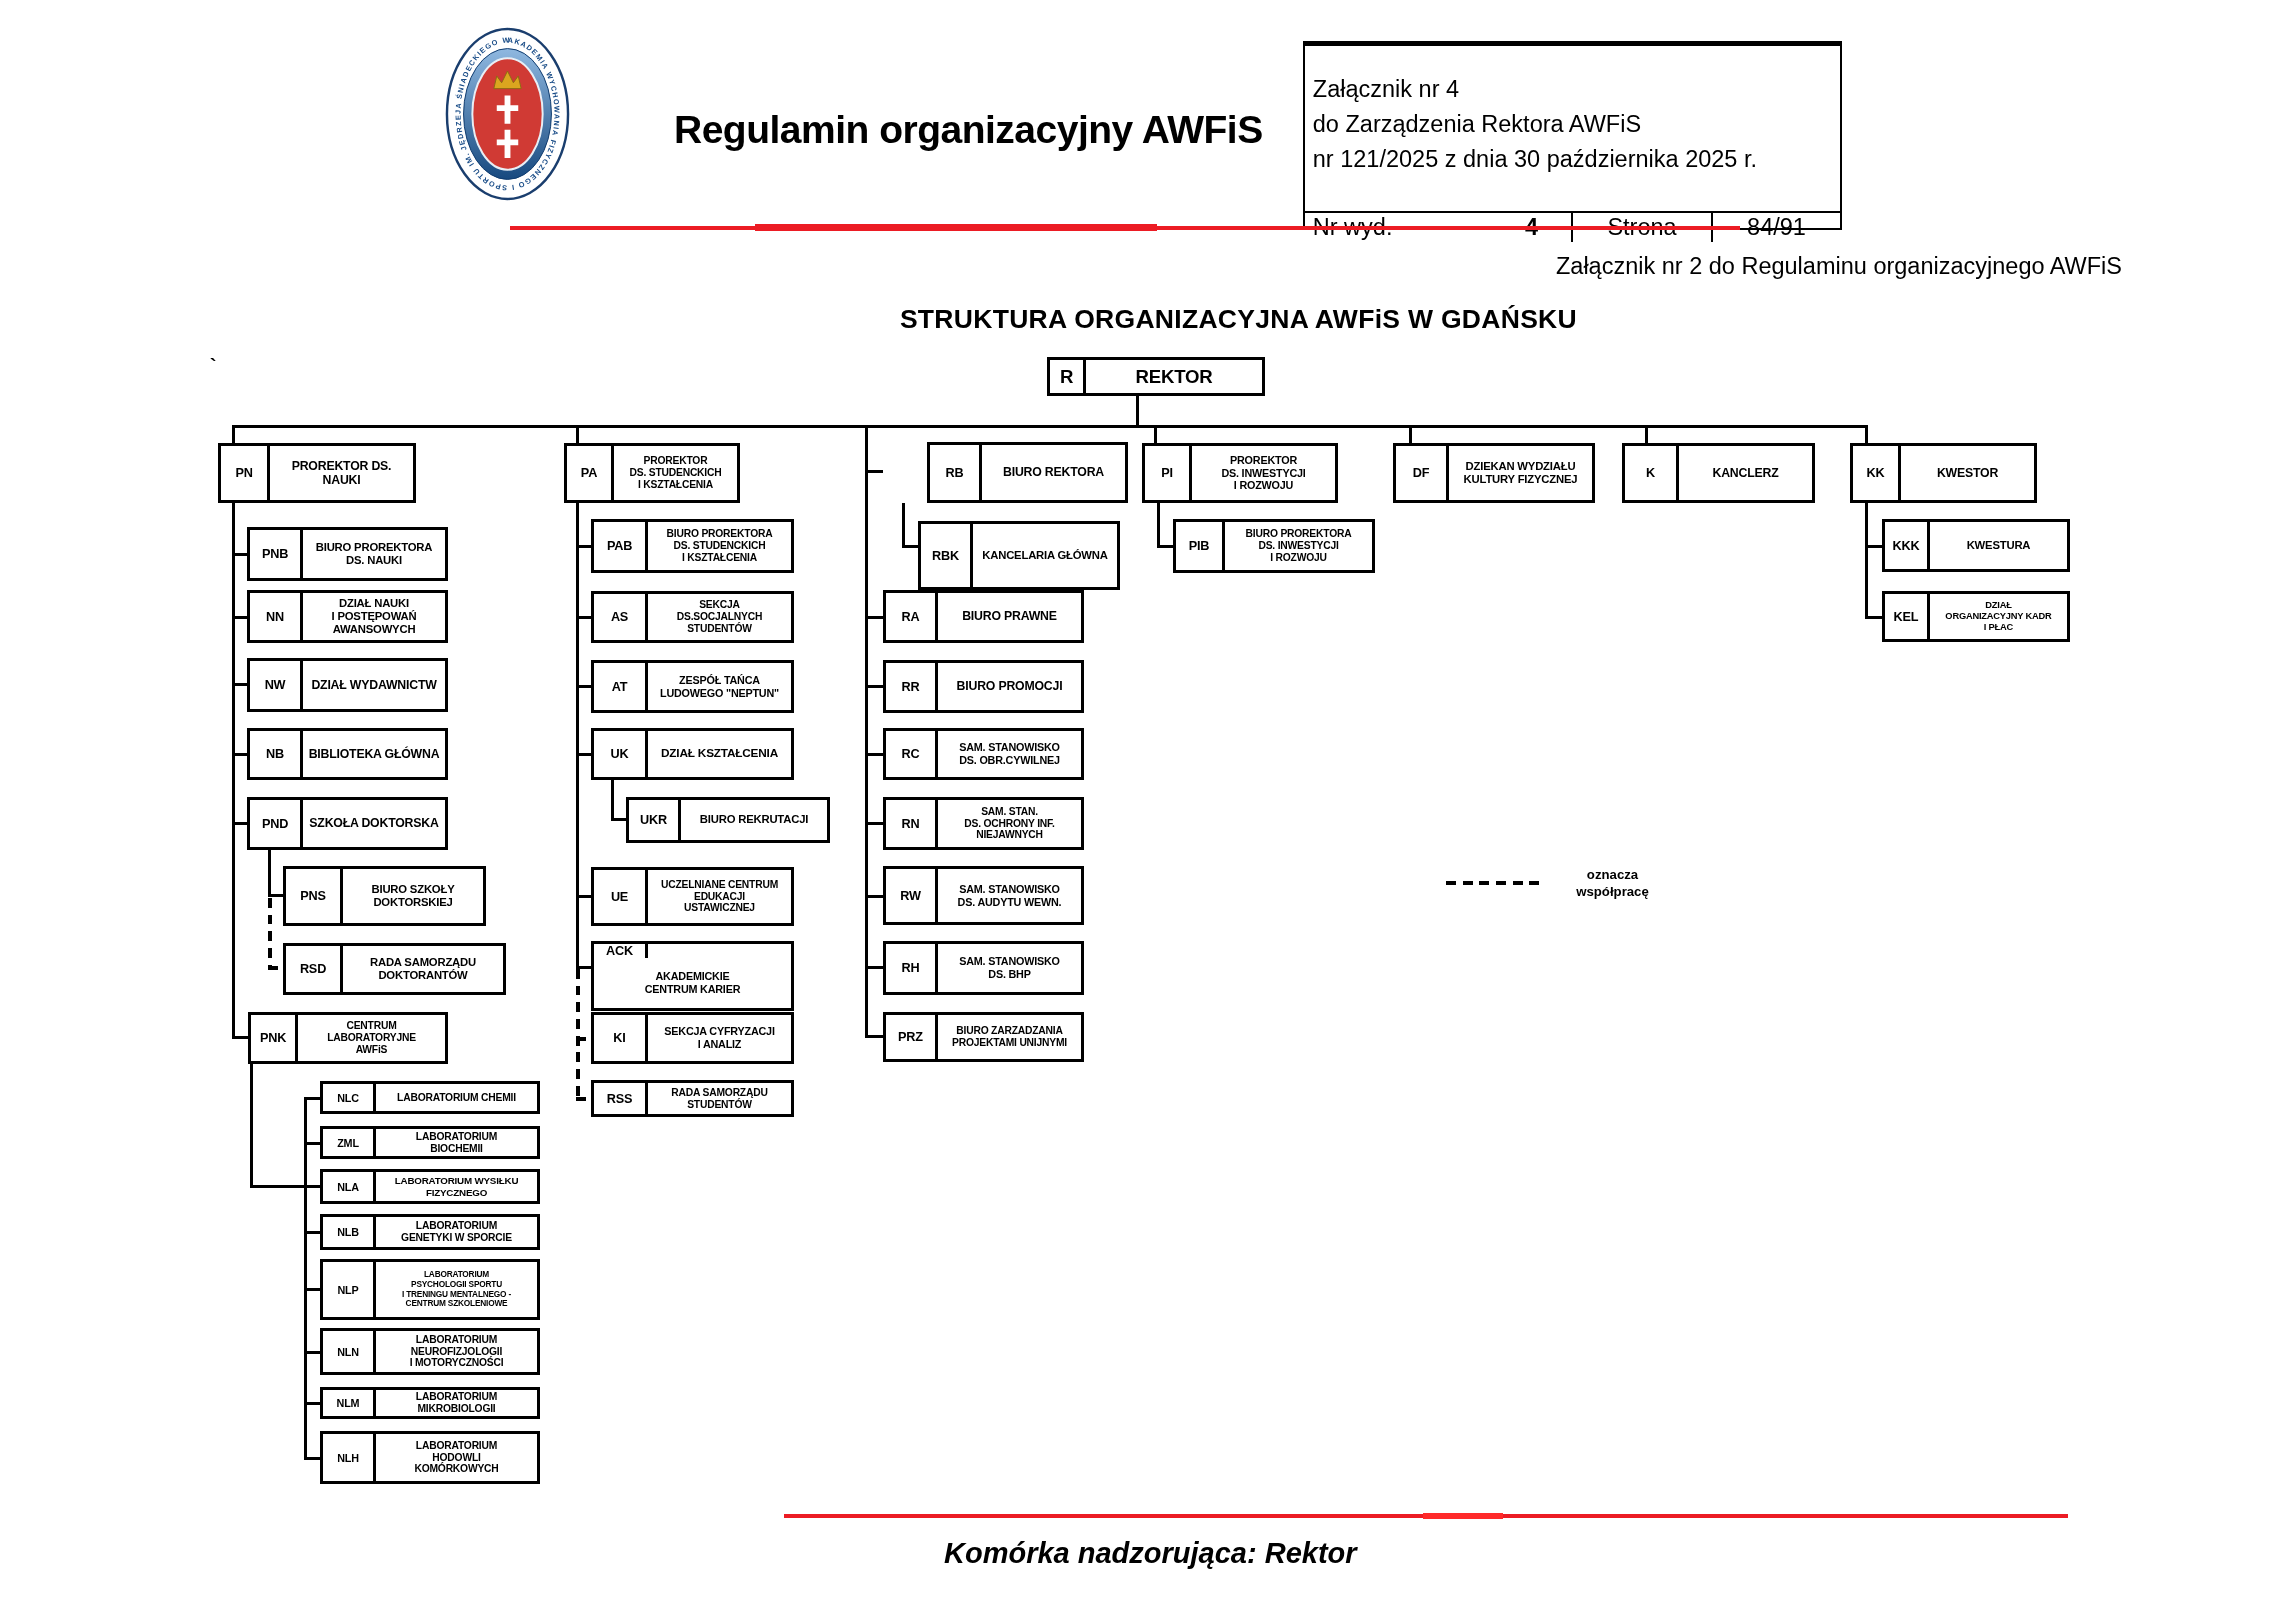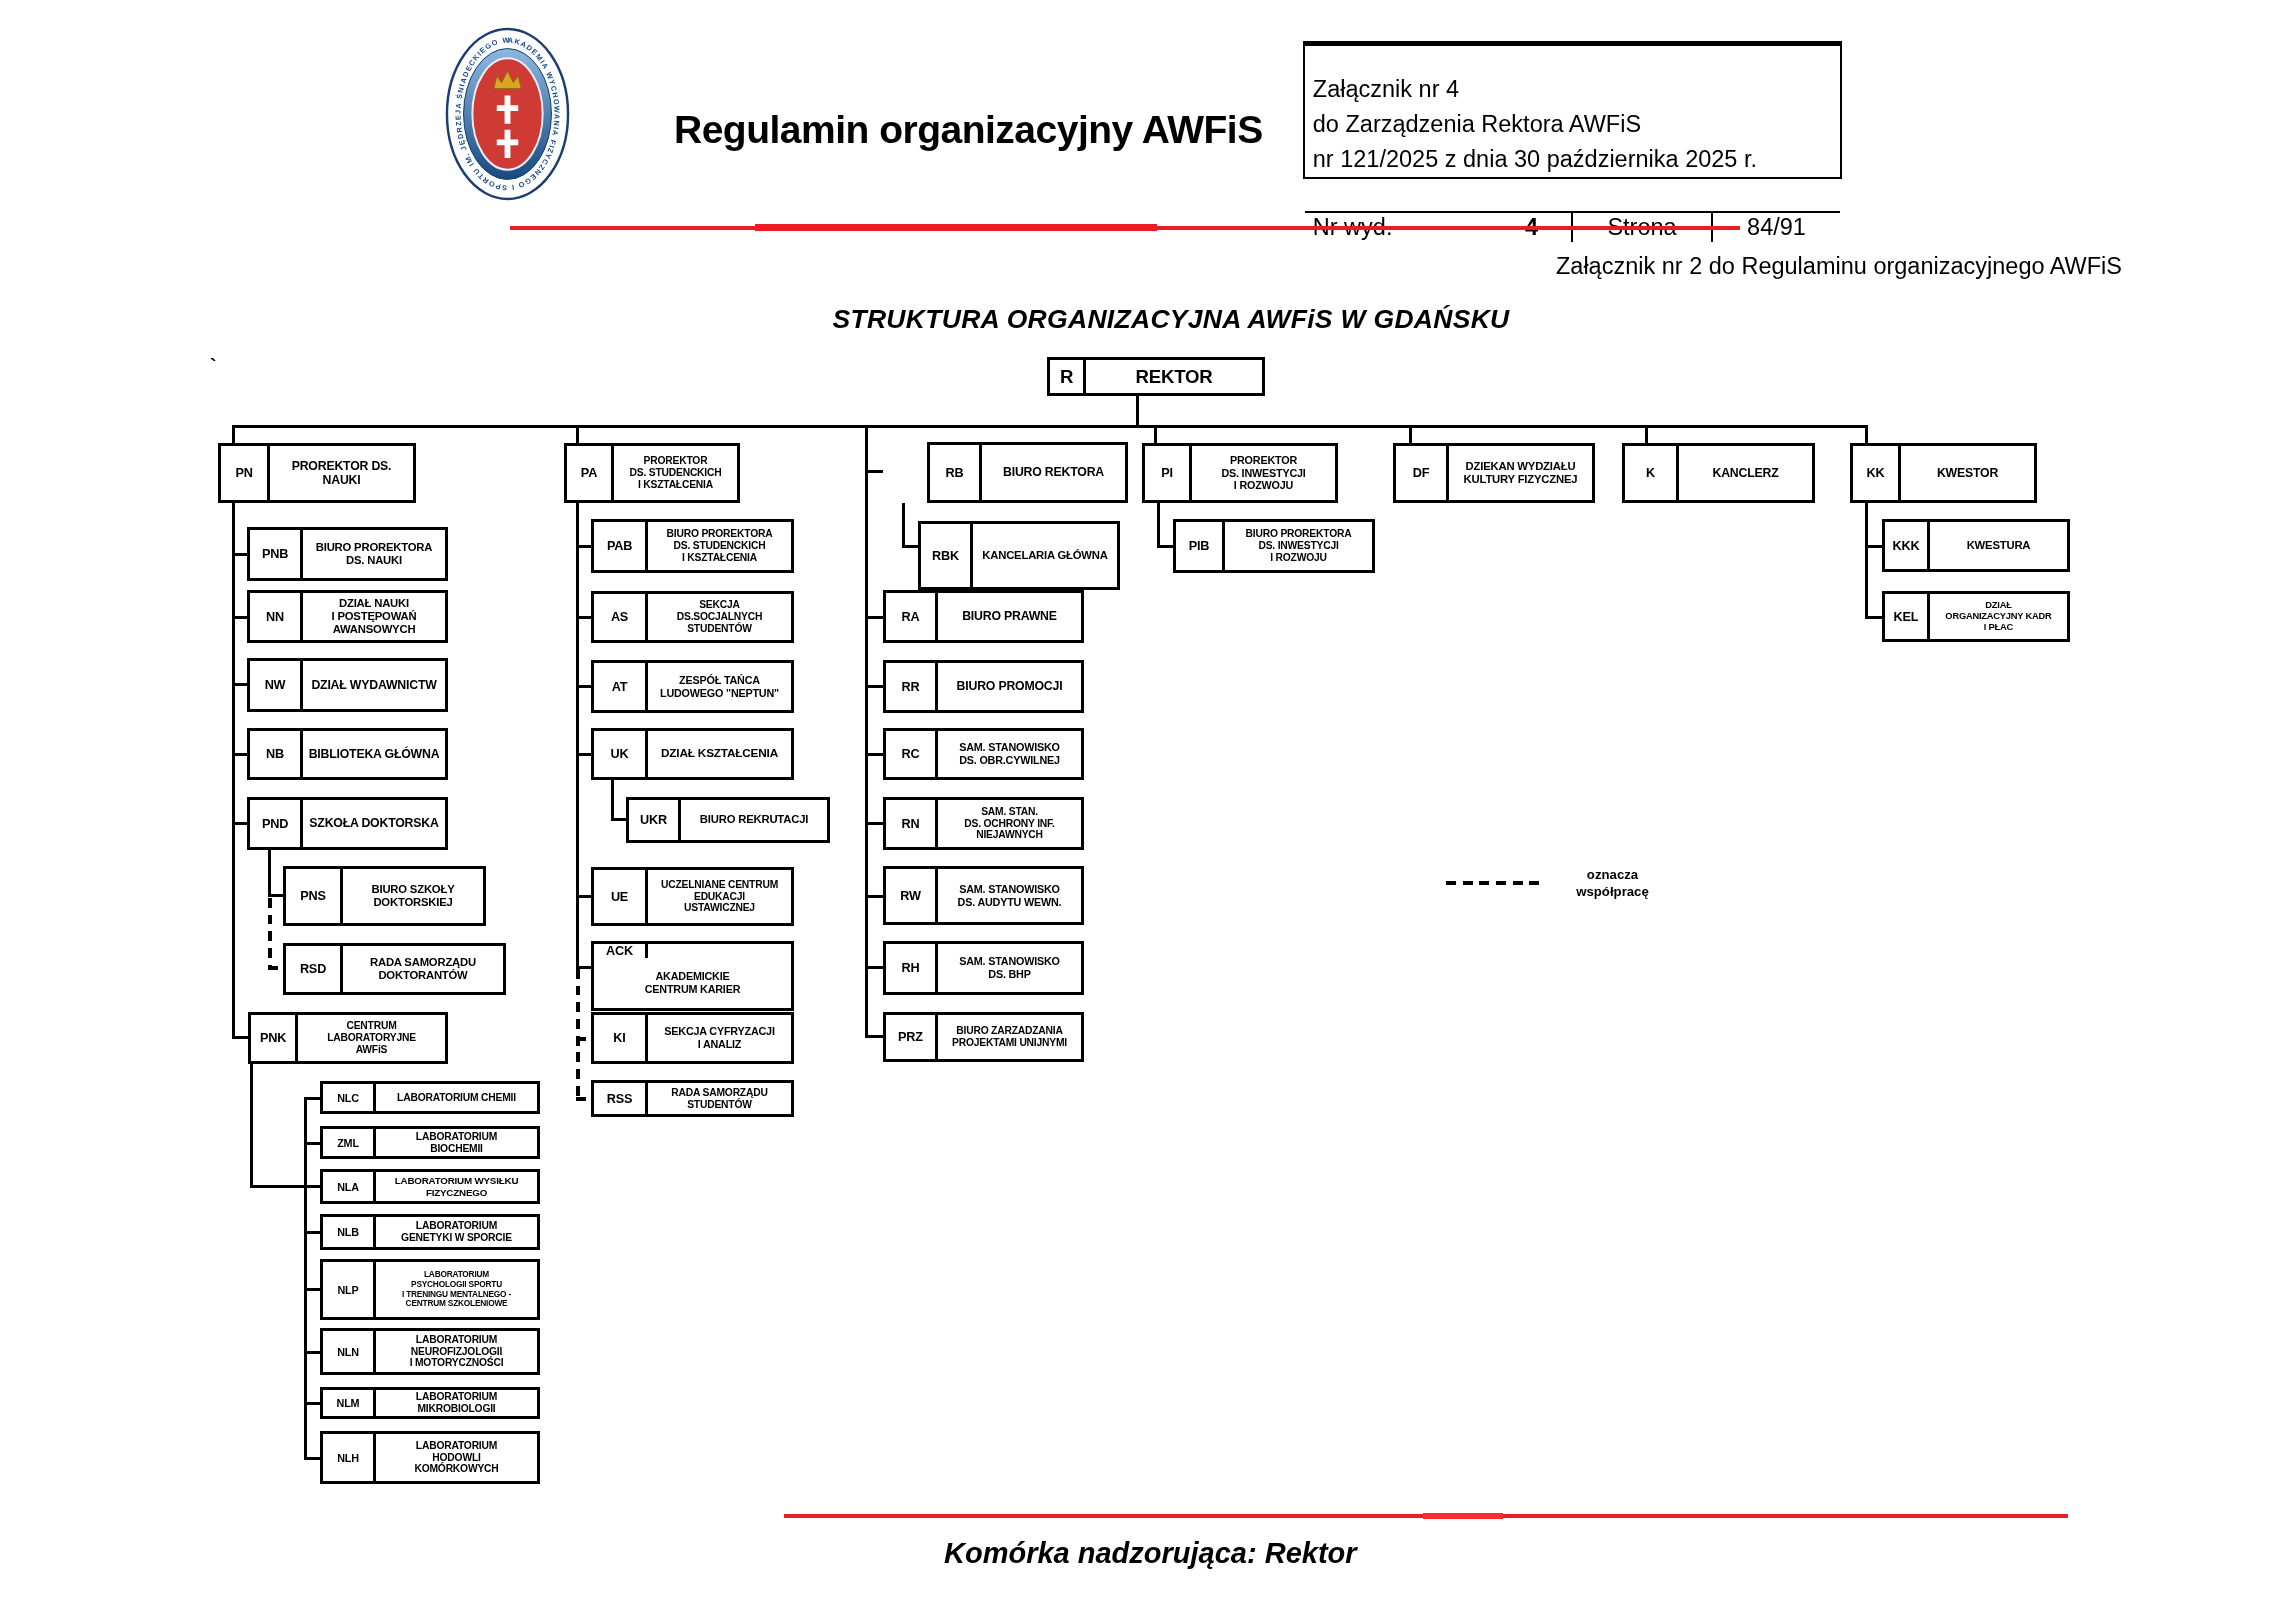--- a/index.html
+++ b/index.html
@@ -1,29 +1,29 @@
 <!DOCTYPE html>
 <html><head>
 <meta charset="utf-8">
 <style>
   html,body{margin:0;padding:0;background:#fff;}
   .page{position:relative;width:2293px;height:1621px;background:#fff;overflow:hidden;
         font-family:"Liberation Sans",sans-serif;color:#000;}
   
   .doc-title{position:absolute;left:674px;top:108px;font-size:39px;font-weight:bold;letter-spacing:-0.5px;white-space:nowrap;}
-  .attach-box{position:absolute;left:1303px;top:41px;width:539px;height:138px;border:2.9px solid #000;border-top-width:5.9px;box-sizing:border-box;display:flex;flex-direction:column;gap:34px;}
+  .attach-box{position:absolute;left:1303px;top:41px;width:539px;height:189px;border:2.9px solid #000;border-top-width:5.9px;box-sizing:border-box;display:flex;flex-direction:column;gap:34px;}
   .attach-main{flex:1;padding:25.5px 9.8px 0 7.8px;font-size:23.5px;line-height:35px;}
   .attach-row{height:32px;border-top:2.9px solid #000;display:flex;font-size:23.5px;line-height:29px;}
   .attach-row .c1{width:266px;display:flex;justify-content:space-between;padding:0 33px 0 7.8px;box-sizing:border-box;}
   .attach-row .c2{width:140px;border-left:2.9px solid #000;text-align:center;box-sizing:border-box;}
   .attach-row .c3{flex:1;border-left:2.9px solid #000;text-align:center;}
   .bold{font-weight:bold;}
   .redline{position:absolute;background:#ec1c24;}
   .subtitle{position:absolute;right:171px;top:253px;font-size:23.5px;white-space:nowrap;}
-  .chart-title{position:absolute;left:765px;top:304px;width:812px;text-align:center;font-size:26.5px;font-weight:bold;letter-spacing:0.3px;white-space:nowrap;font-style:italic;}
+  .chart-title{position:absolute;left:765px;top:304px;width:812px;text-align:right;font-size:26.5px;font-weight:bold;letter-spacing:0.3px;white-space:nowrap;}
   .stray{position:absolute;left:210px;top:355px;font-size:19.6px;font-weight:bold;}
   
   .node{position:absolute;display:flex;background:#fff;border:3.9px solid #000;box-sizing:border-box;z-index:2;}
   .node .code{flex:none;display:flex;align-items:center;justify-content:center;border-right:3.9px solid #000;font-weight:bold;box-sizing:border-box;letter-spacing:-0.2px;}
   .node .lbl{flex:1;display:flex;align-items:center;justify-content:center;text-align:center;font-weight:bold;white-space:pre-line;line-height:1.16;padding:1px 2px;letter-spacing:-0.2px;}
   .seg{position:absolute;z-index:1;background:#000;}
   .seg.h{height:2.9px;}
   .seg.v{width:2.9px;}
   .seg.h.dash{height:3.9px;background:repeating-linear-gradient(to right,#000 0 9.8px,transparent 9.8px 16.7px);}
   .seg.v.dash{width:3.9px;background:repeating-linear-gradient(to bottom,#000 0 9.8px,transparent 9.8px 16.7px);}

